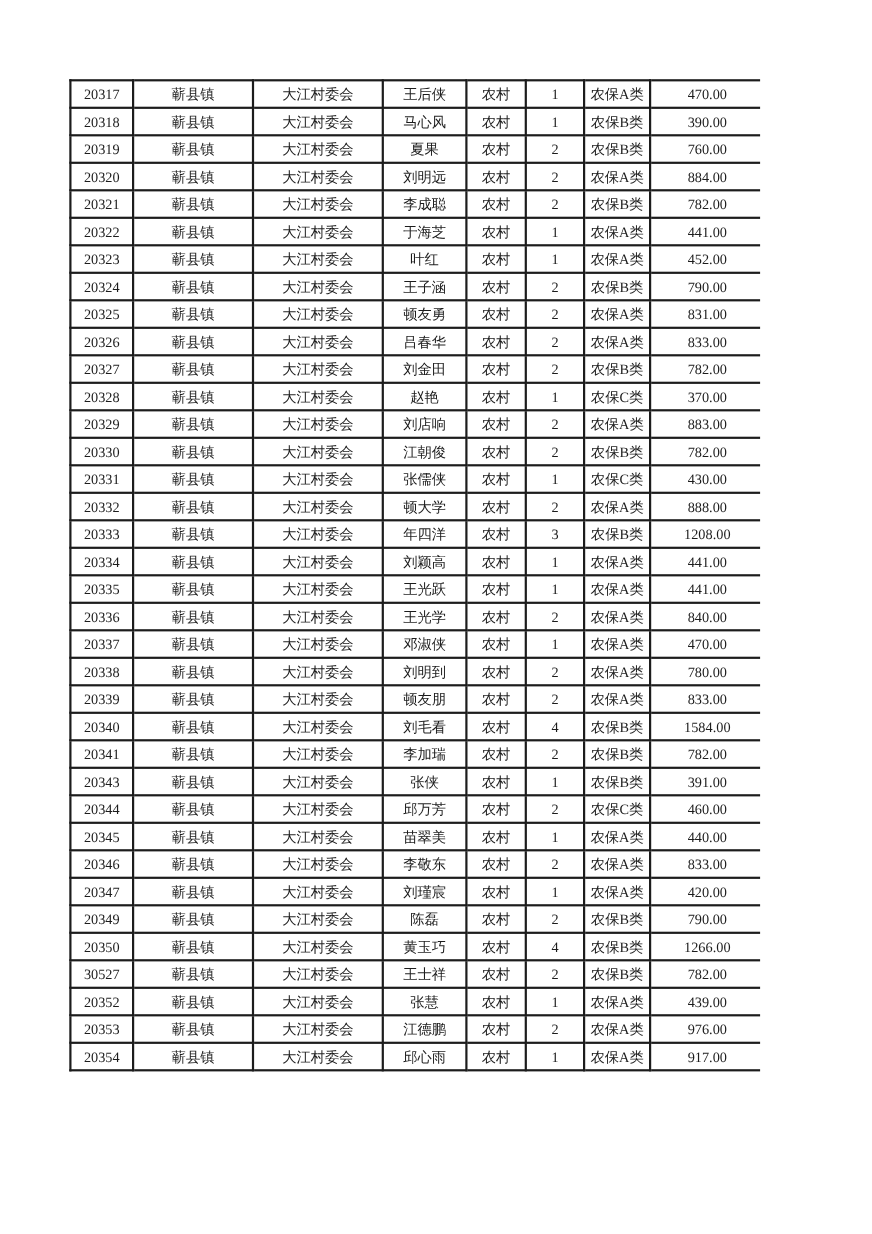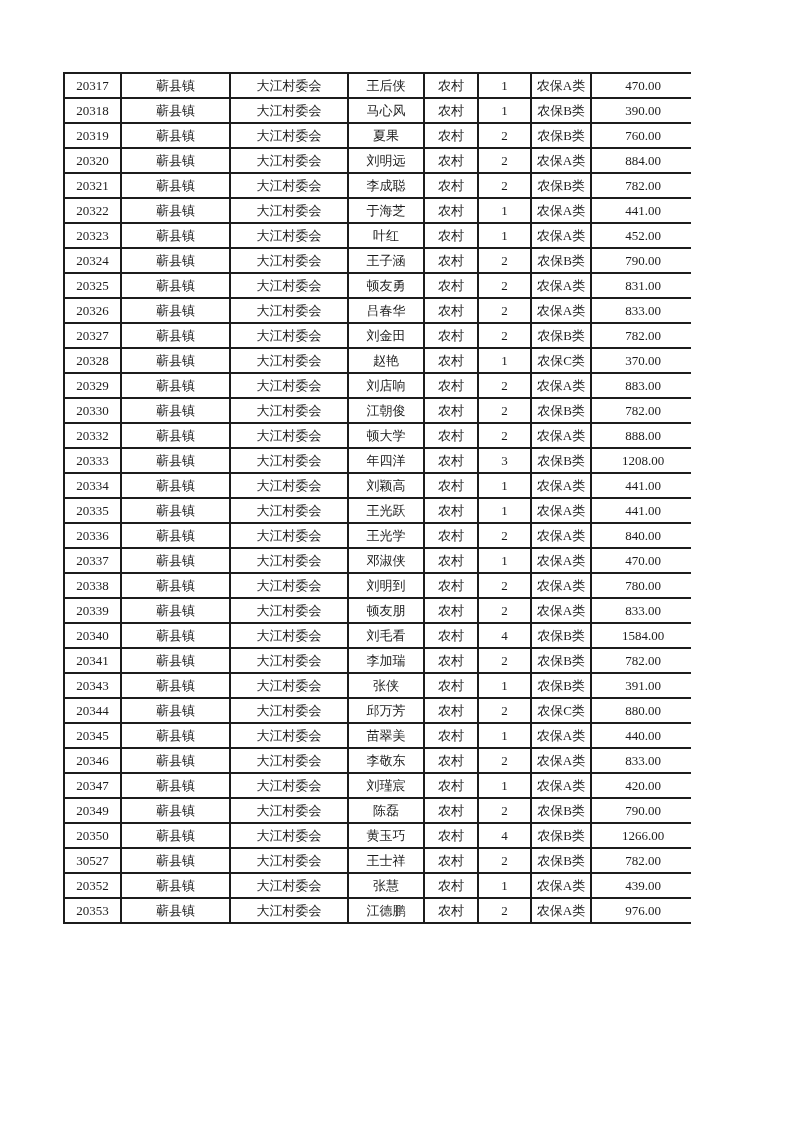--- a/index.html
+++ b/index.html
@@ -200,20 +200,30 @@
           <td>20330</td>
           <td>蕲县镇</td>
           <td>大江村委会</td>
           <td>江朝俊</td>
           <td>农村</td>
           <td>2</td>
           <td>农保B类</td>
           <td>782.00</td>
         </tr>
         <tr>
+          <td>20331</td>
+          <td>蕲县镇</td>
+          <td>大江村委会</td>
+          <td>张儒侠</td>
+          <td>农村</td>
+          <td>1</td>
+          <td>农保C类</td>
+          <td>430.00</td>
+        </tr>
+        <tr>
           <td>20332</td>
           <td>蕲县镇</td>
           <td>大江村委会</td>
           <td>顿大学</td>
           <td>农村</td>
           <td>2</td>
           <td>农保A类</td>
           <td>888.00</td>
         </tr>
         <tr>
@@ -317,21 +327,21 @@
           <td>391.00</td>
         </tr>
         <tr>
           <td>20344</td>
           <td>蕲县镇</td>
           <td>大江村委会</td>
           <td>邱万芳</td>
           <td>农村</td>
           <td>2</td>
           <td>农保C类</td>
-          <td>880.00</td>
+          <td>460.00</td>
         </tr>
         <tr>
           <td>20345</td>
           <td>蕲县镇</td>
           <td>大江村委会</td>
           <td>苗翠美</td>
           <td>农村</td>
           <td>1</td>
           <td>农保A类</td>
           <td>440.00</td>
@@ -398,16 +408,26 @@
         </tr>
         <tr>
           <td>20353</td>
           <td>蕲县镇</td>
           <td>大江村委会</td>
           <td>江德鹏</td>
           <td>农村</td>
           <td>2</td>
           <td>农保A类</td>
           <td>976.00</td>
+        </tr>
+        <tr>
+          <td>20354</td>
+          <td>蕲县镇</td>
+          <td>大江村委会</td>
+          <td>邱心雨</td>
+          <td>农村</td>
+          <td>1</td>
+          <td>农保A类</td>
+          <td>917.00</td>
         </tr>
       </tbody>
   </table>
 </div>
 
 </body></html>

